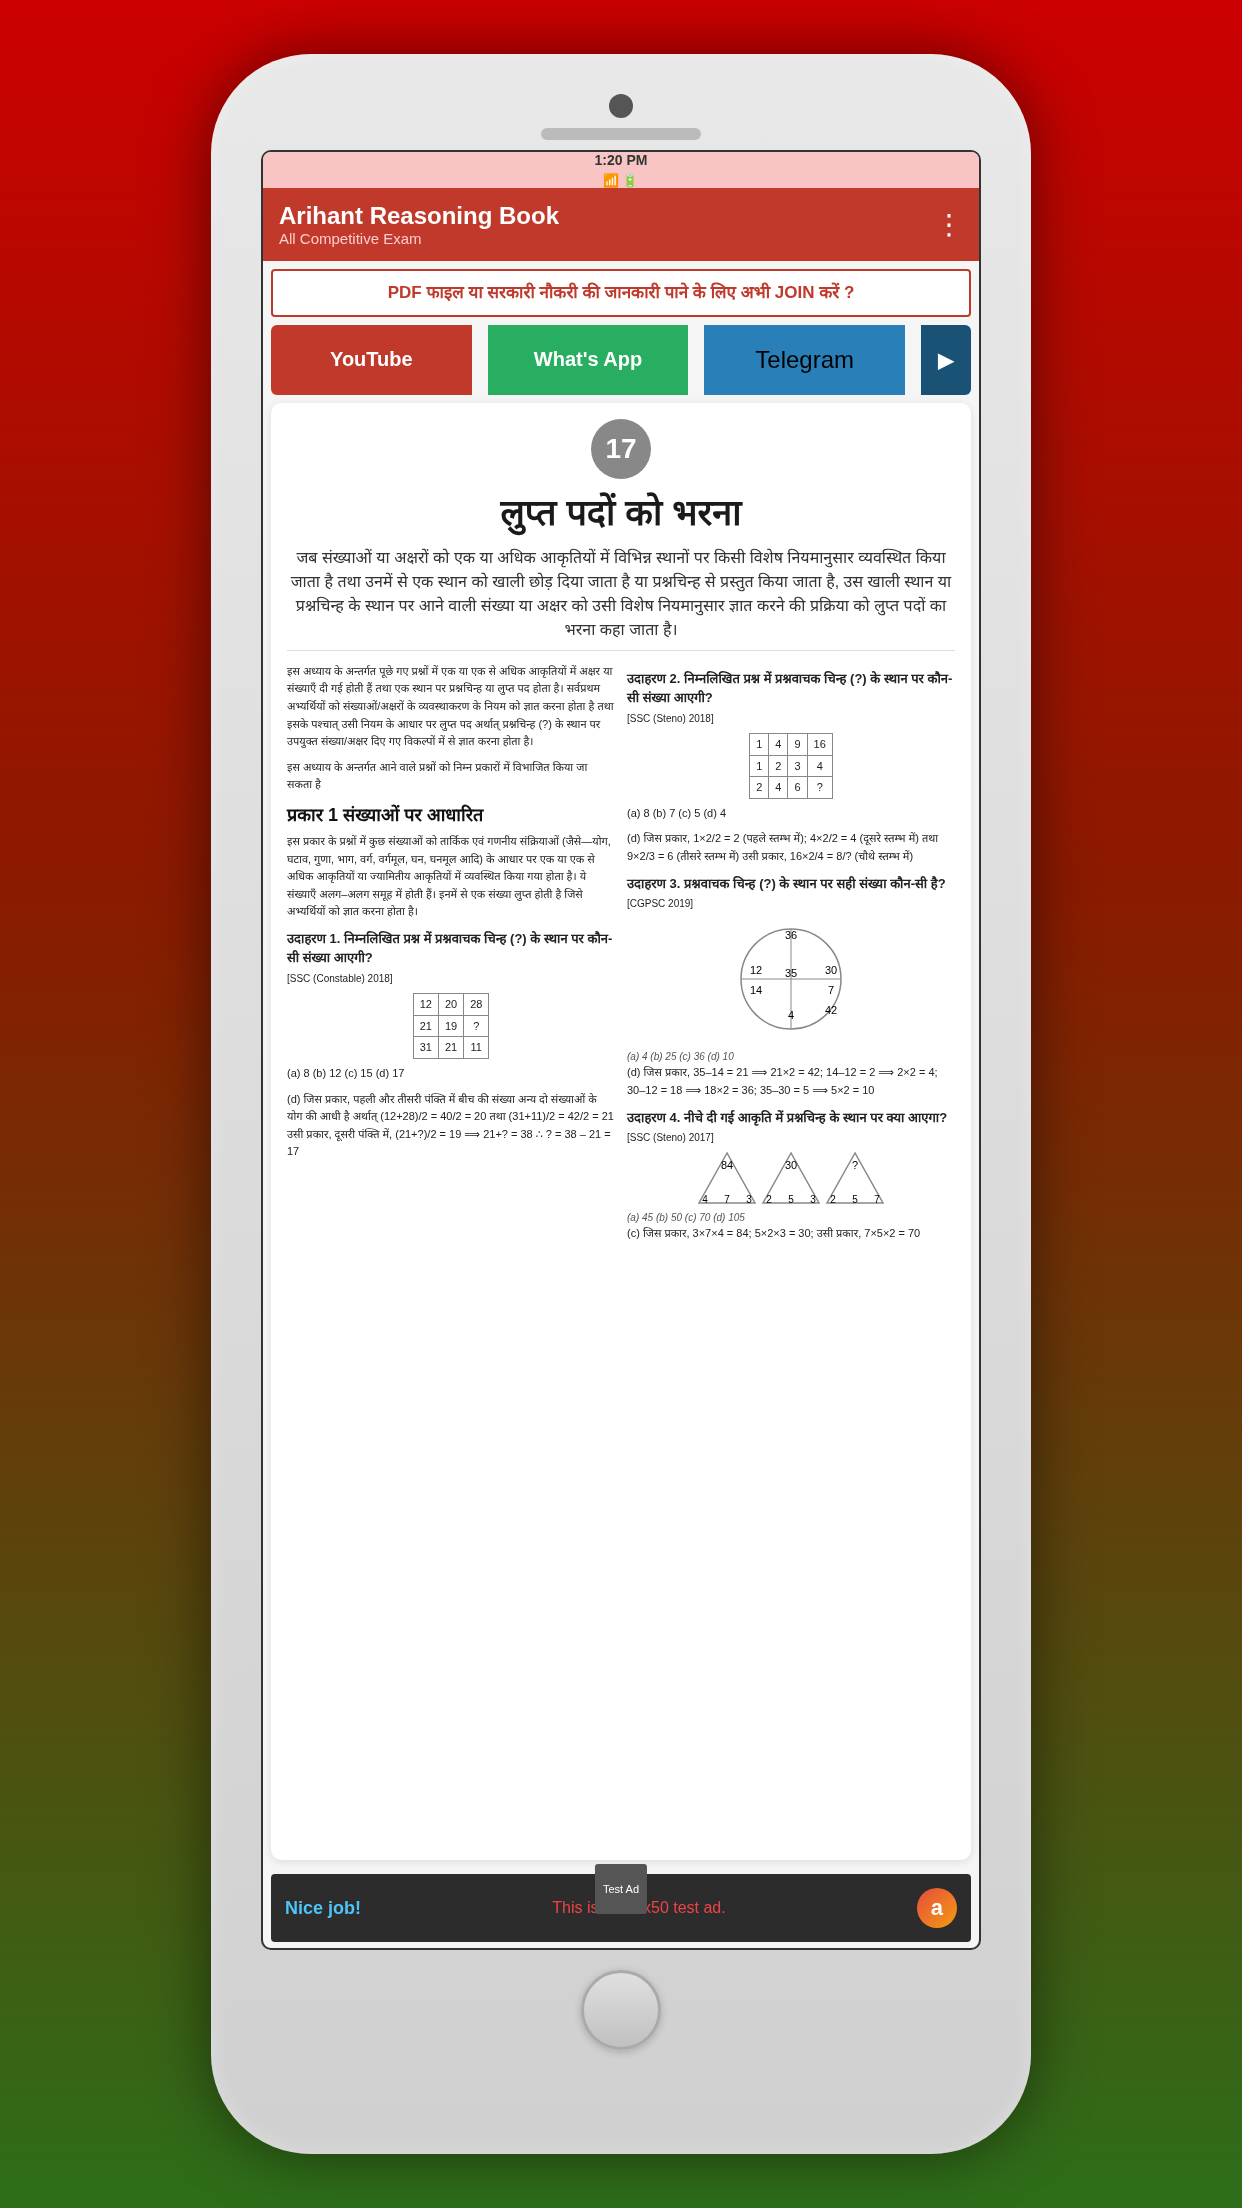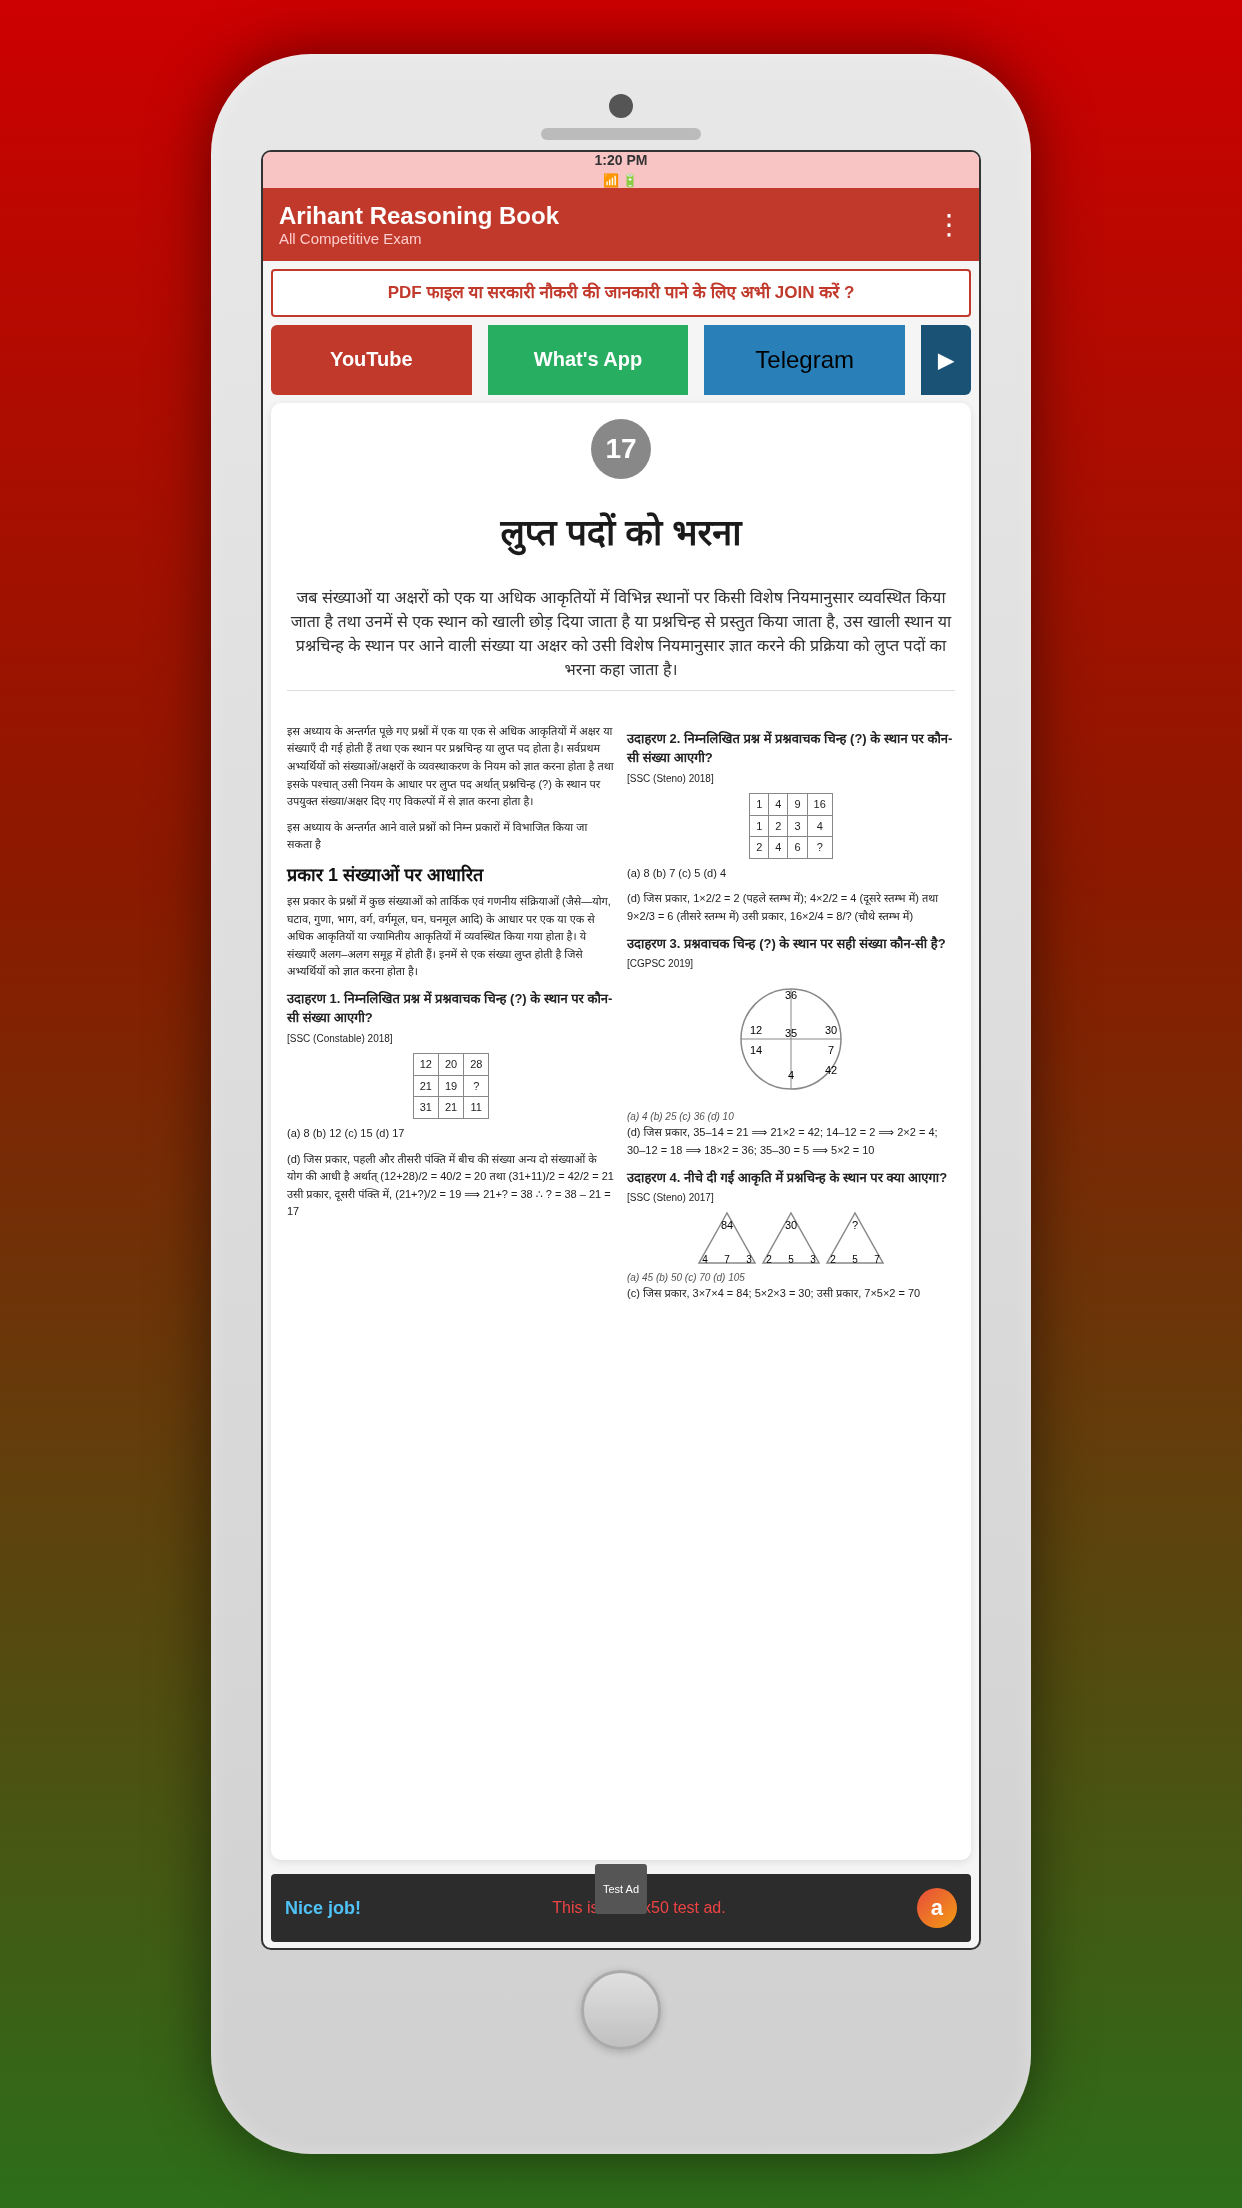--- a/index.html
+++ b/index.html
@@ -181,21 +181,20 @@
     .content-area {
       background: white;
       flex: 1;
       overflow: hidden;
       margin: 0 8px;
       border-radius: 10px;
       padding: 16px;
       display: flex;
       flex-direction: column;
       box-shadow: 0 2px 8px rgba(0,0,0,0.1);
-      gap: 20px;
     }
 
     .chapter-number {
       text-align: center;
       margin-bottom: 8px;
     }
     .chapter-circle {
       display: inline-block;
       width: 60px;
       height: 60px;

